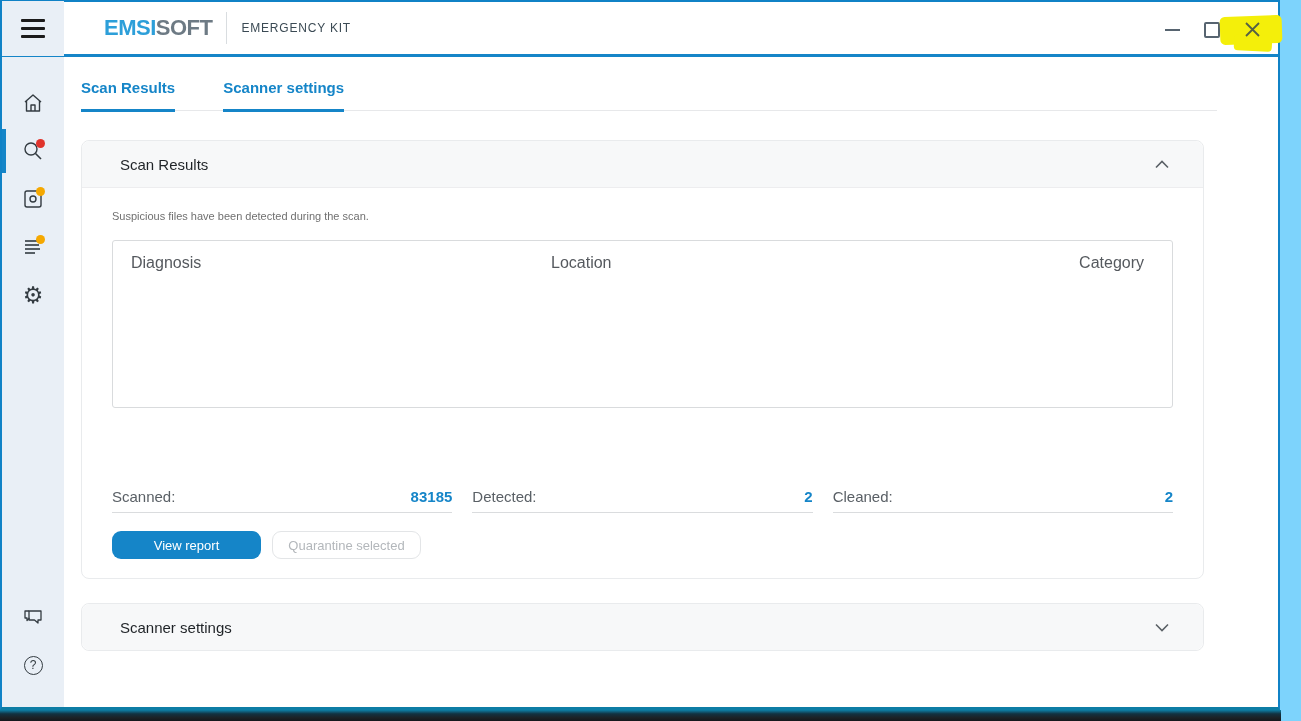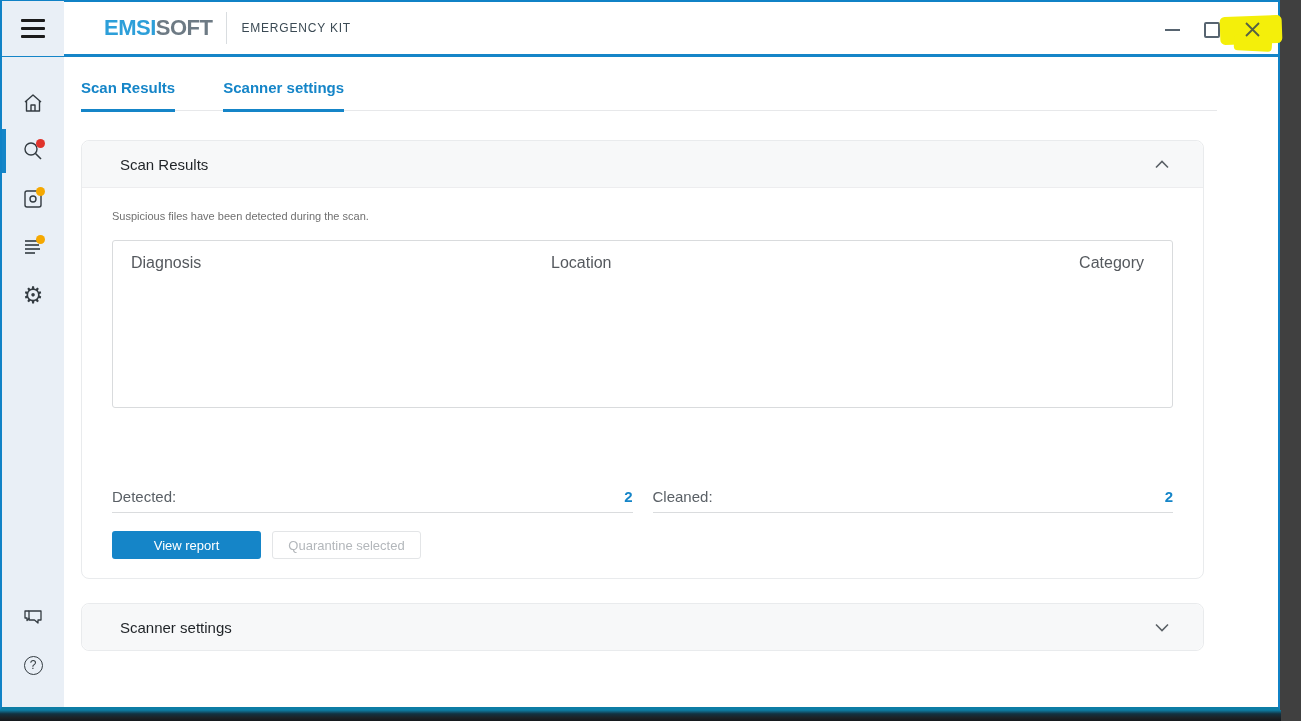--- a/index.html
+++ b/index.html
@@ -1,17 +1,17 @@
 <!DOCTYPE html>
 <html><head>
 <meta charset="utf-8">
 <style>
   * { margin:0; padding:0; box-sizing:border-box; }
   html,body { width:1301px; height:721px; background:#ffffff; font-family:"Liberation Sans", sans-serif; overflow:hidden; }
-  .desktop { position:relative; width:1301px; height:721px; background:#404040; }
+  .desktop { position:relative; width:1301px; height:721px; background:#7dd3fc; }
   .bottom-strip { position:absolute; left:0; top:710px; width:1281px; height:11px;
     background:linear-gradient(180deg,#0d7fa6 0%,#123241 35%,#1c2226 70%,#14181c 100%); }
 
   .window { position:absolute; left:0; top:0; width:1280px; height:710px; background:#fff;
     border:2px solid #1082c6; border-bottom:3px solid #0d7da5; }
 
   
   .topbar { position:relative; height:55px; background:#fff; border-bottom:3px solid #1585c8;
     display:flex; align-items:center; }
   .hamburger-zone { width:62px; height:55px; background:#e9eff6; display:flex; flex-direction:column;
@@ -72,21 +72,21 @@
     font-size:16px; color:#55595e; }
   .col-right { text-align:right; }
 
   .stats-row { display:flex; gap:20px; margin-top:80px; }
   .stat { flex:1; display:flex; justify-content:space-between; align-items:flex-end;
     border-bottom:1px solid #dadcde; padding-bottom:7px; }
   .stat-label { font-size:15px; color:#5a6066; }
   .stat-value { font-size:15px; font-weight:bold; color:#1585c8; }
 
   .buttons-row { display:flex; margin-top:18px; align-items:center; }
-  .btn { height:28px; font-size:13px; border-radius:3px; display:flex; align-items:center;
+  .btn { height:28px; font-size:13px; border-radius:9px; display:flex; align-items:center;
     justify-content:center; cursor:pointer; }
   .btn-primary { width:149px; background:#1585c8; color:#fff; border:none; }
   .btn-disabled { width:149px; background:#fff; border:1px solid #e3e5e7; color:#b3b7bb; margin-left:11px; cursor:default; }
   .btn-close { width:150px; margin-left:auto; background:#fff; border:1px solid #c9cbcd; color:#1f2327; }
 
   svg { display:block; }
 </style>
 </head>
 <body>
 
@@ -191,20 +191,24 @@
             <div class="results-table">
               <div class="table-header">
                 <span>Diagnosis</span>
                 <span>Location</span>
                 <span class="col-right">Category</span>
               </div>
             </div>
 
             <div class="stats-row">
               <div class="stat">
+                <span class="stat-label">Scanned:</span>
+                <span class="stat-value">83185</span>
+              </div>
+              <div class="stat">
                 <span class="stat-label">Detected:</span>
                 <span class="stat-value">2</span>
               </div>
               <div class="stat">
                 <span class="stat-label">Cleaned:</span>
                 <span class="stat-value">2</span>
               </div>
             </div>
 
             <div class="buttons-row">

